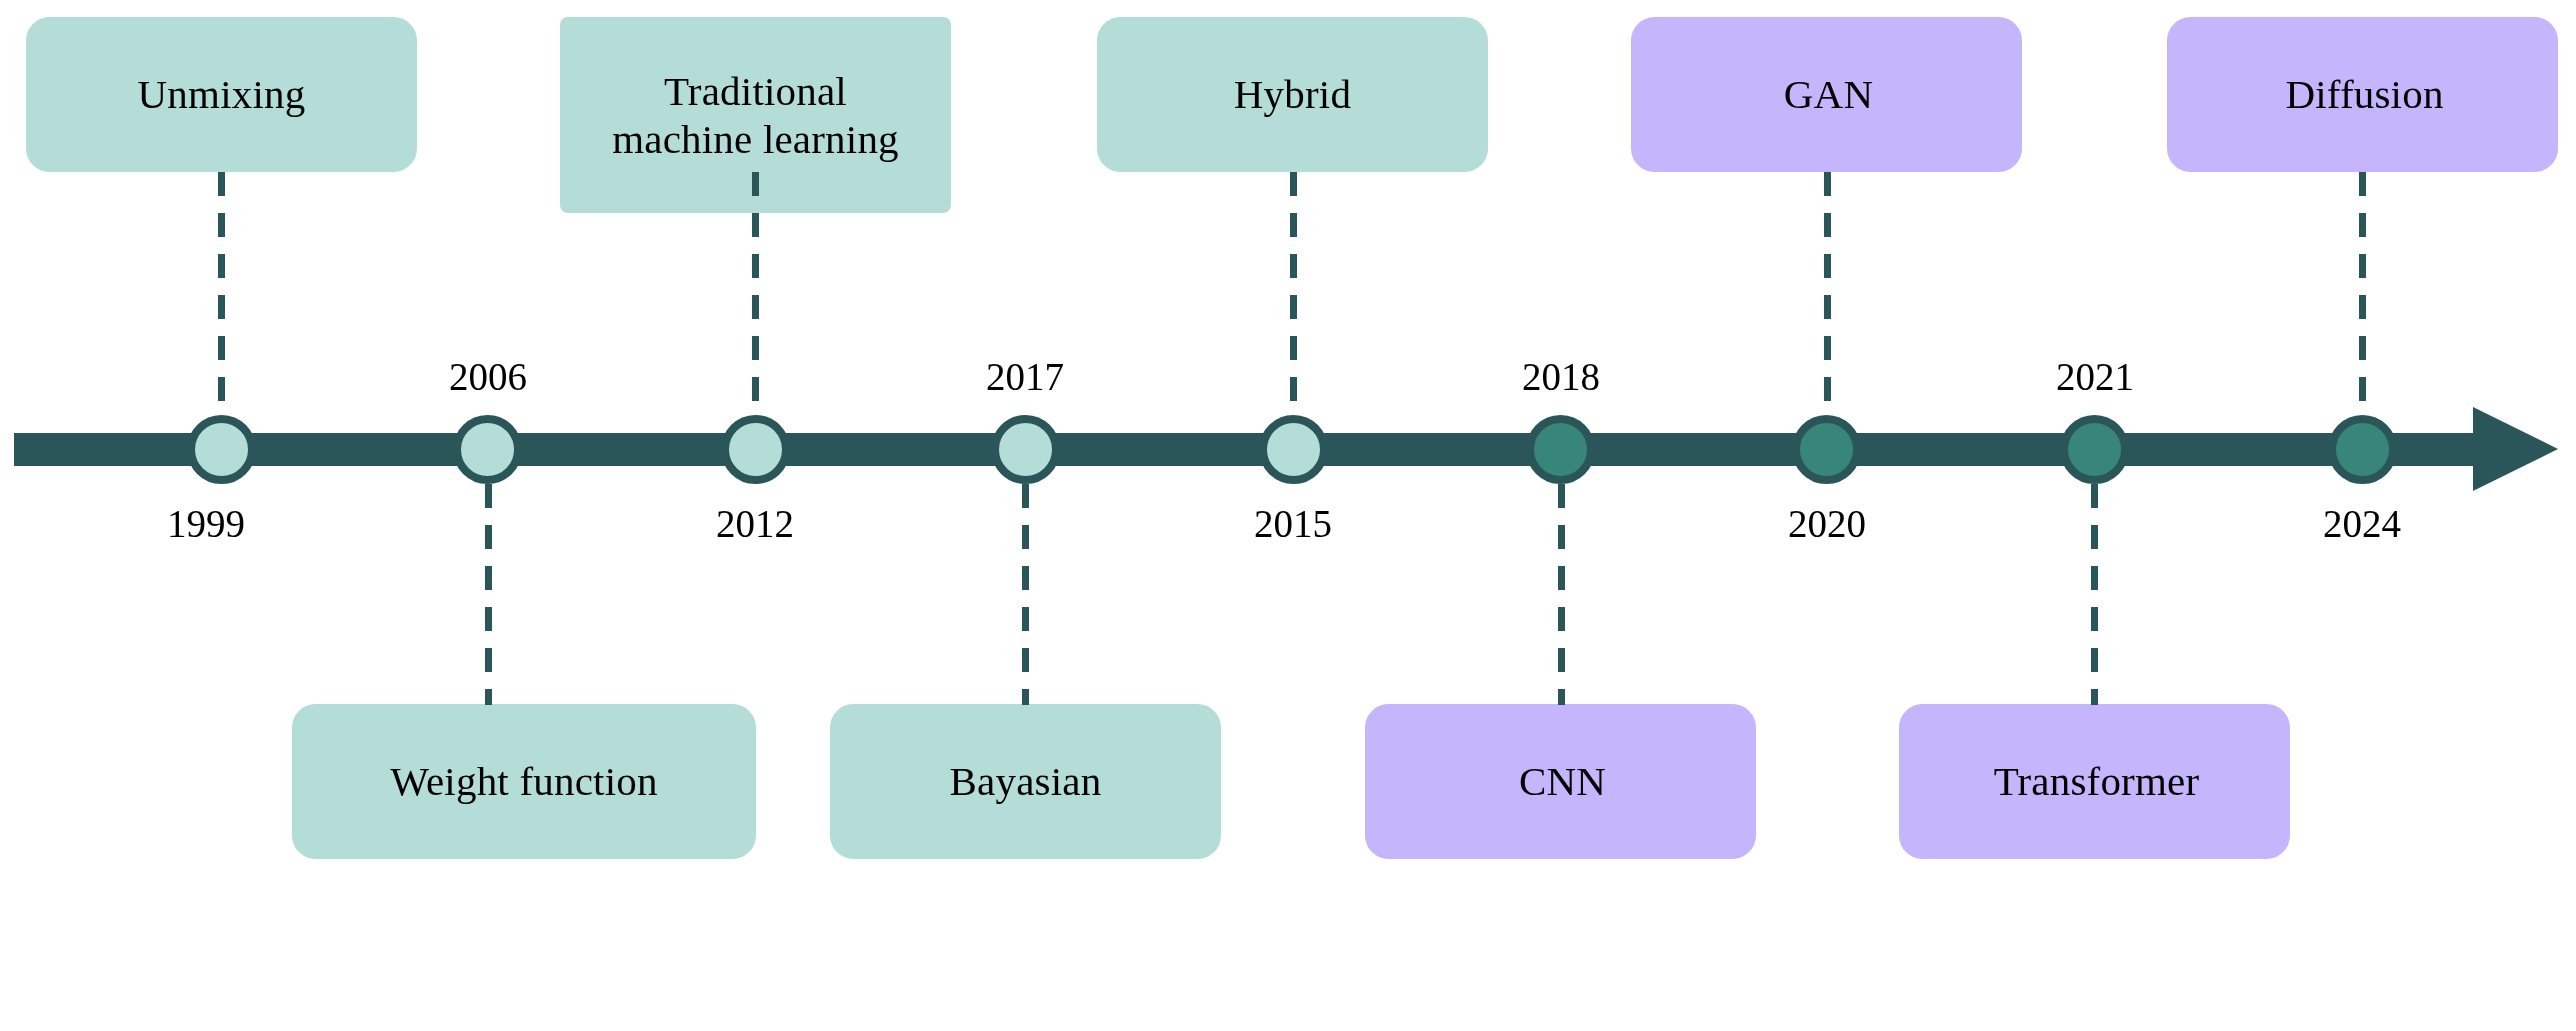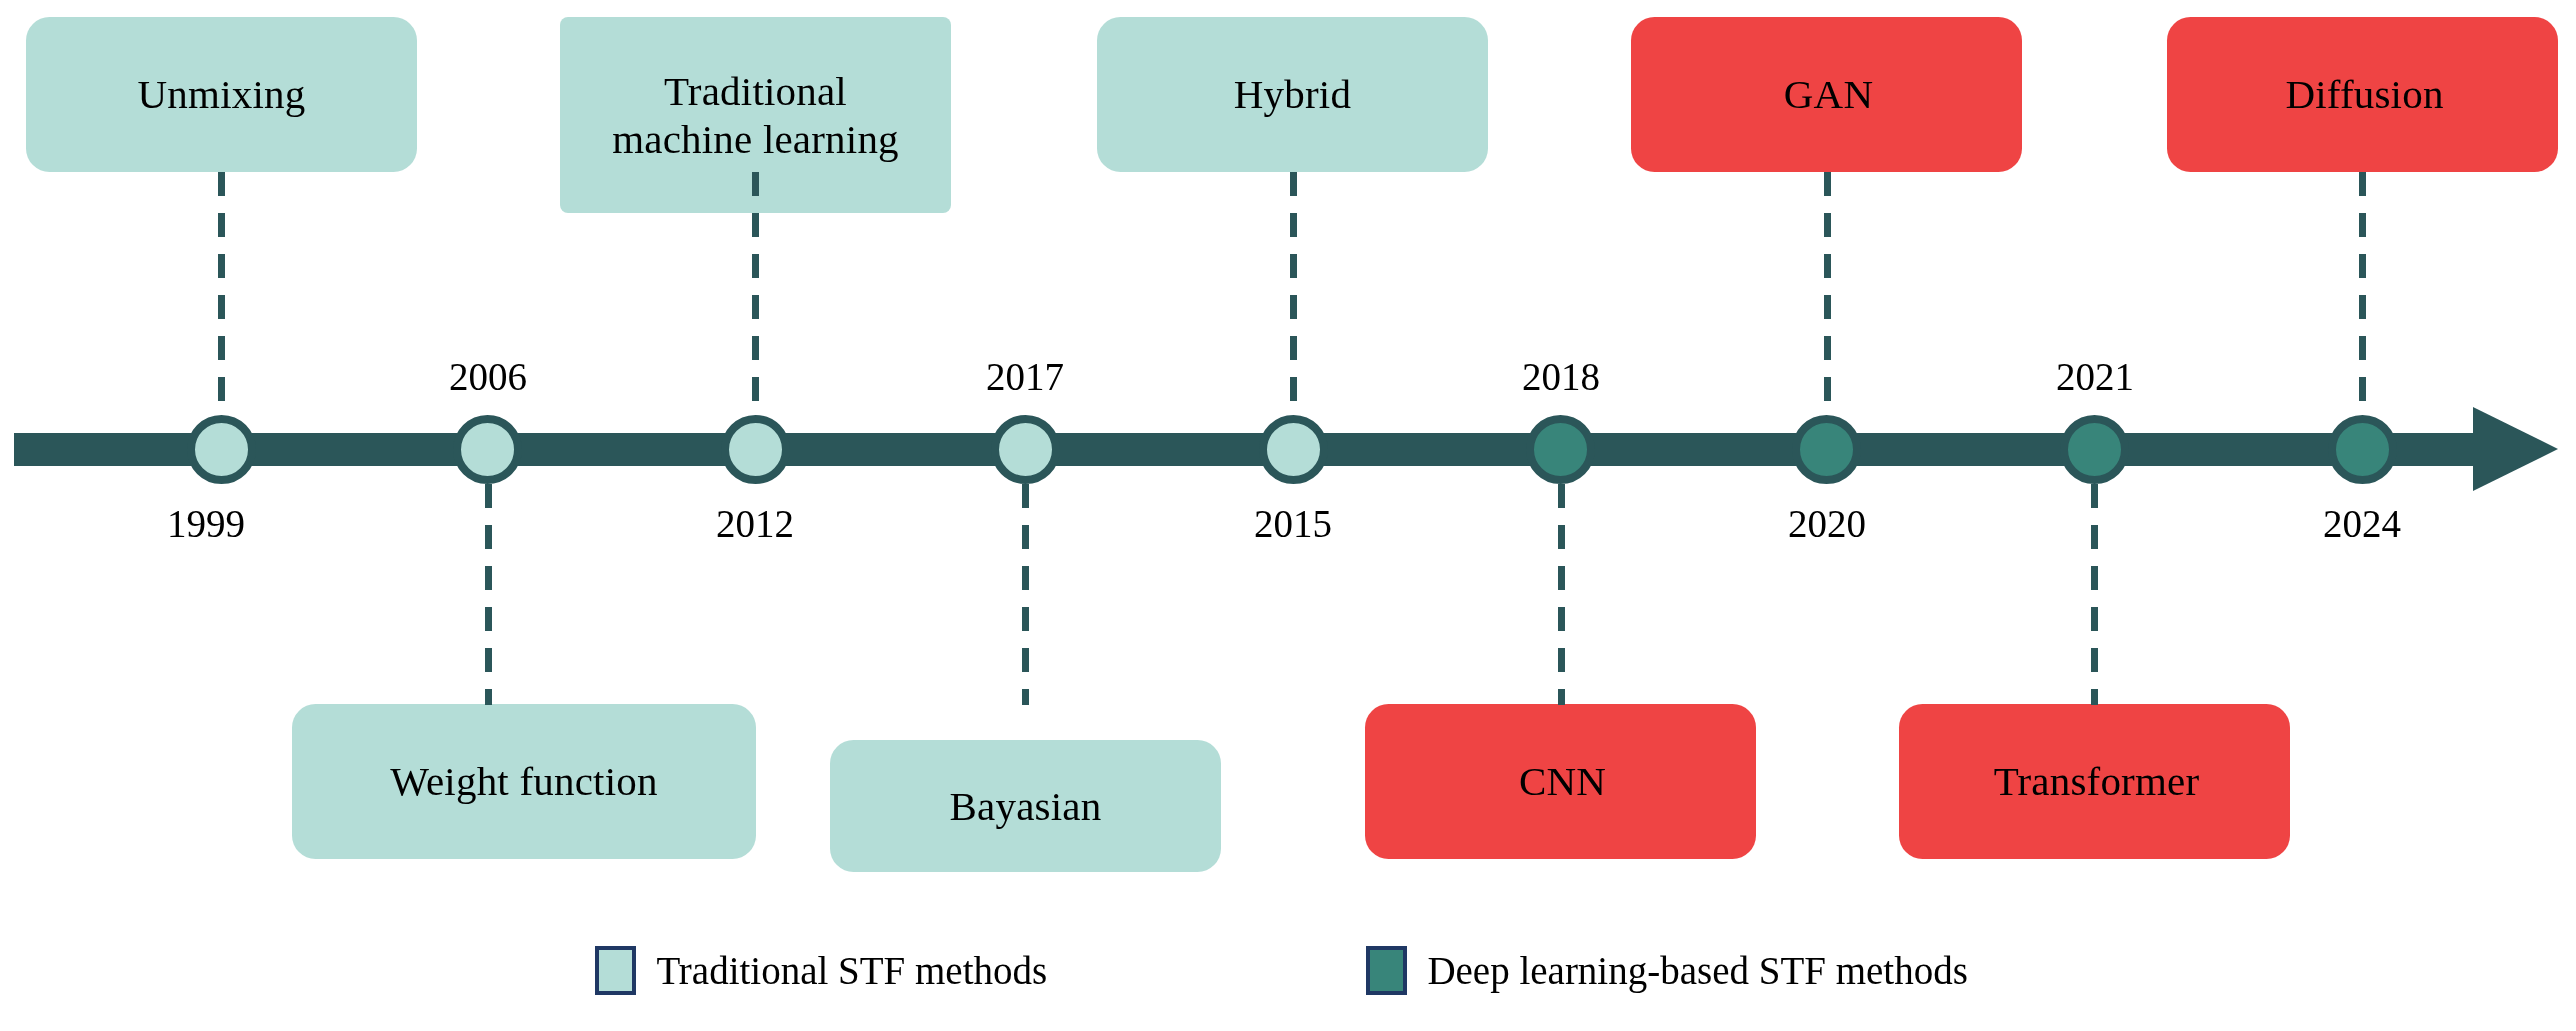--- a/index.html
+++ b/index.html
@@ -26,21 +26,21 @@
     justify-content: center;
     text-align: center;
     color: #000000;
     font-size: 41px;
     line-height: 1.18;
     letter-spacing: 0.2px;
     white-space: pre-line;
     padding: 3.1px 11px;
   }
   .method-box.traditional { background: #b4ddd7; }
-  .method-box.deep        { background: #ef4444; padding-left: 15px; }
+  .method-box.deep        { background: #c4b5fd; padding-left: 15px; }
 
   
   .stem {
     position: absolute;
     width: 7px;
     background-image: linear-gradient(
         to bottom,
         #2b5659 0px,
         #2b5659 23.5px,
         rgba(255,255,255,0) 23.5px,
@@ -124,21 +124,21 @@
 </head>
 <body>
 
 <div id="stage">
 
   <div id="method-boxes">
       <div class="method-box traditional" style="left: 26px; top: 17px; width: 391px; height: 155px;">Unmixing</div>
       <div class="method-box traditional" style="left: 292px; top: 704px; width: 464px; height: 155px;">Weight function</div>
       <div class="method-box traditional" style="left: 560px; top: 17px; width: 391px; height: 196px; border-radius: 8px;">Traditional
 machine learning</div>
-      <div class="method-box traditional" style="left: 830px; top: 740px; width: 391px; height: 132px;">Bayasian</div>
+      <div class="method-box traditional" style="left: 830px; top: 704px; width: 391px; height: 155px;">Bayasian</div>
       <div class="method-box traditional" style="left: 1097px; top: 17px; width: 391px; height: 155px;">Hybrid</div>
       <div class="method-box deep" style="left: 1365px; top: 704px; width: 391px; height: 155px;">CNN</div>
       <div class="method-box deep" style="left: 1631px; top: 17px; width: 391px; height: 155px;">GAN</div>
       <div class="method-box deep" style="left: 1899px; top: 704px; width: 391px; height: 155px;">Transformer</div>
       <div class="method-box deep" style="left: 2167px; top: 17px; width: 391px; height: 155px;">Diffusion</div>
     </div>
 
   <div id="stems">
       <div class="stem" style="left: 218px; top: 172px; height: 243px;"></div>
       <div class="stem" style="left: 485px; top: 484px; height: 221px;"></div>
@@ -171,25 +171,15 @@
       <div class="year" style="left: 394px; top: 357px;">2006</div>
       <div class="year" style="left: 661px; top: 504px;">2012</div>
       <div class="year" style="left: 931px; top: 357px;">2017</div>
       <div class="year" style="left: 1199px; top: 504px;">2015</div>
       <div class="year" style="left: 1467px; top: 357px;">2018</div>
       <div class="year" style="left: 1733px; top: 504px;">2020</div>
       <div class="year" style="left: 2001px; top: 357px;">2021</div>
       <div class="year" style="left: 2268px; top: 504px;">2024</div>
     </div>
 
-  <div id="legend">
-      <div class="legend-item" style="left: 595px; top: 0px;">
-        <span class="legend-swatch traditional"></span>
-        <span class="legend-label">Traditional STF methods</span>
-      </div>
-      <div class="legend-item" style="left: 1366px; top: 0px;">
-        <span class="legend-swatch deep"></span>
-        <span class="legend-label">Deep learning-based STF methods</span>
-      </div>
-    </div>
 
 </div>
 
 
 </body></html>

